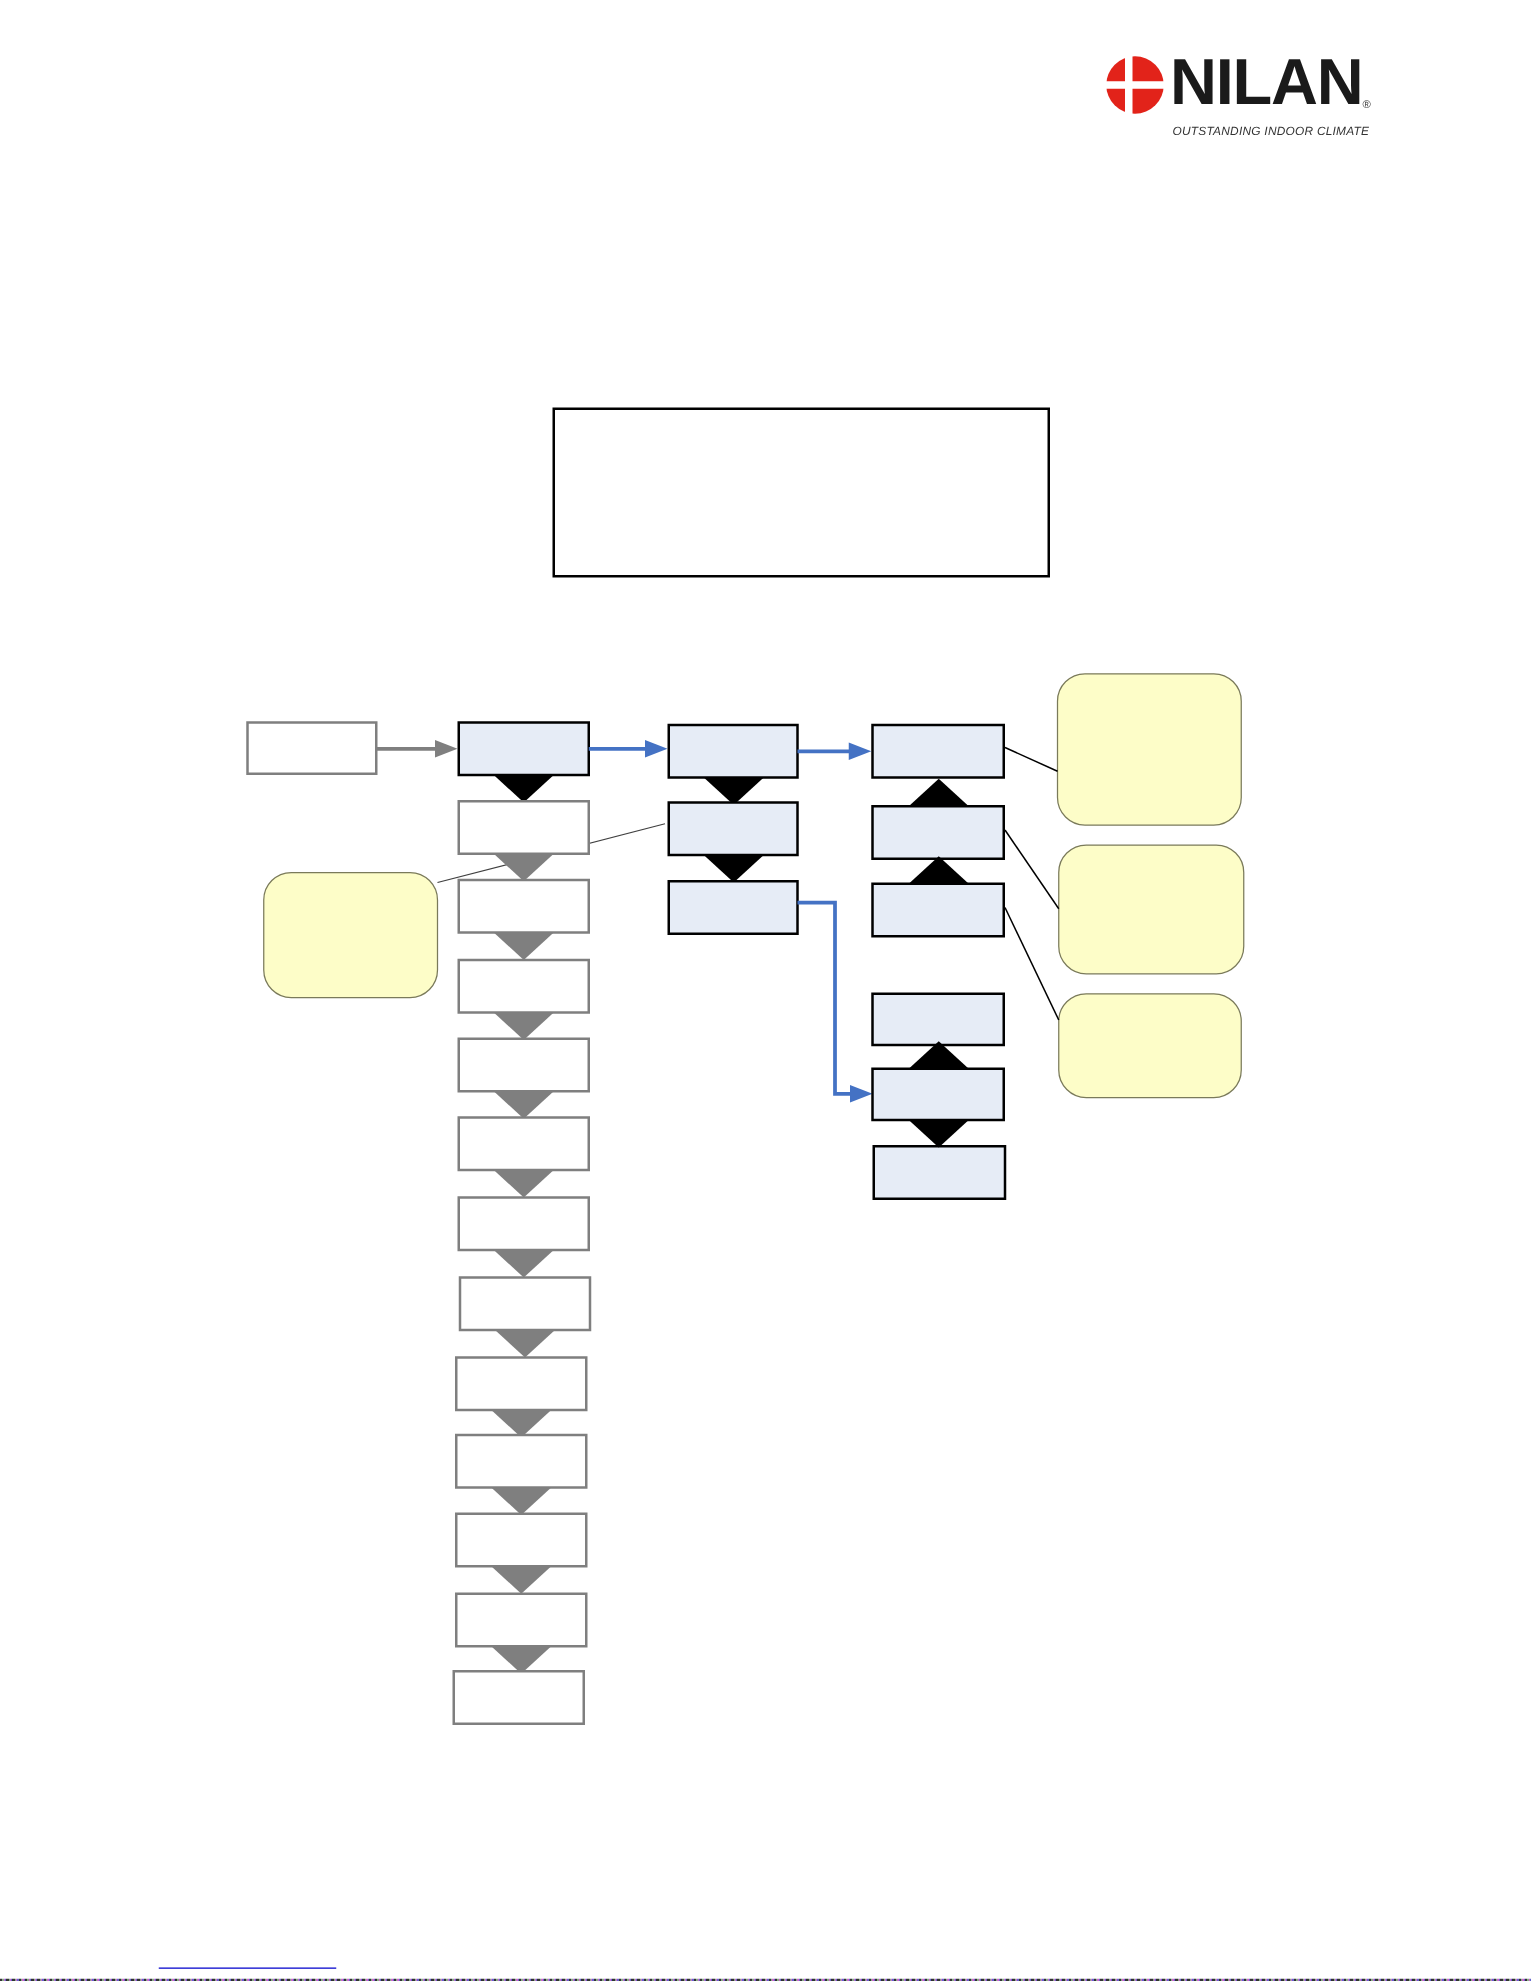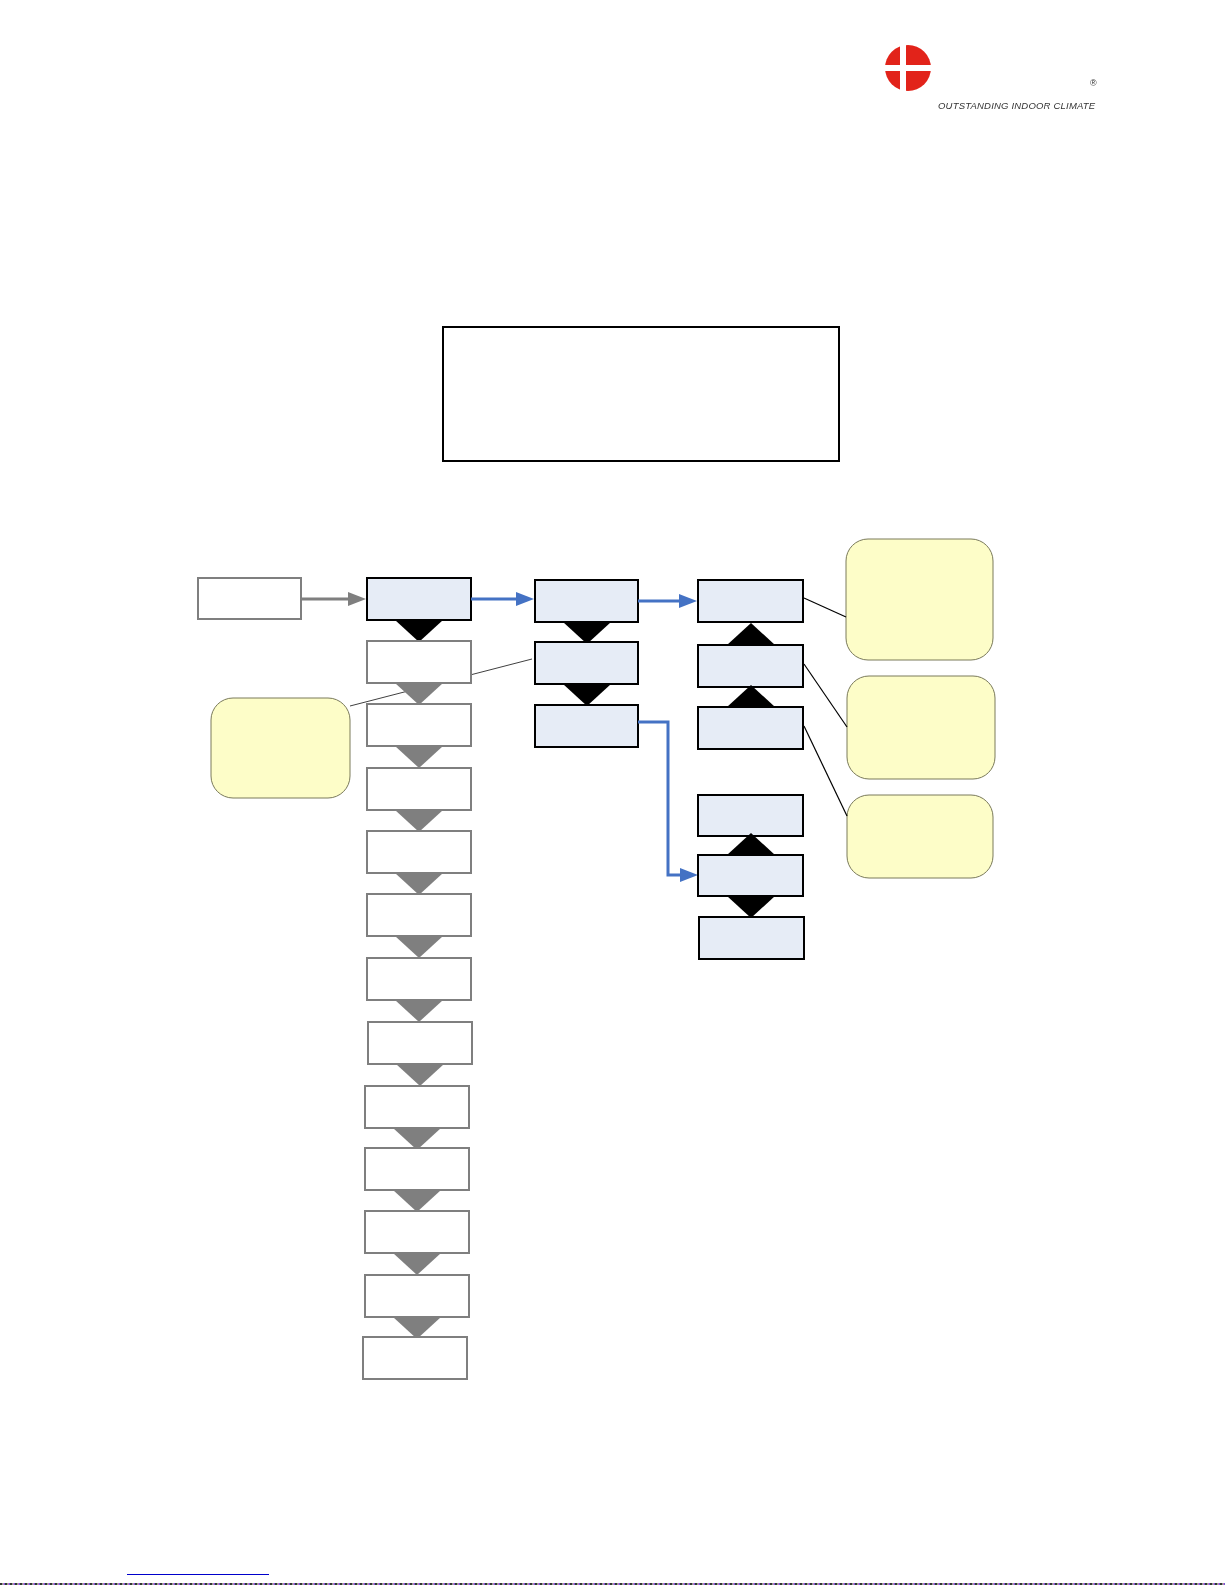--- a/index.html
+++ b/index.html
@@ -17,20 +17,21 @@
 </style>
 </head>
 <body>
 
 <div class="logo">
   <svg class="logo-mark" viewBox="0 0 48 48">
     <circle cx="24" cy="24" r="23" fill="#e2231a"></circle>
     <rect x="16" y="0" width="6" height="48" fill="#ffffff"></rect>
     <rect x="0" y="21" width="48" height="6" fill="#ffffff"></rect>
   </svg>
+  <span class="logo-word">NILAN</span>
   <span class="logo-reg">®</span>
   <span class="logo-tag">OUTSTANDING INDOOR CLIMATE</span>
 </div>
 
 <div class="info-box"></div>
 
 <svg id="diagram" width="1225" height="1585">
     <rect x="211" y="698" width="139" height="100" rx="22" ry="22" fill="#fdfdc8" stroke="#7a7a5a" stroke-width="1"></rect>
     <rect x="846" y="539" width="147" height="121" rx="22" ry="22" fill="#fdfdc8" stroke="#7a7a5a" stroke-width="1"></rect>
     <rect x="847" y="676" width="148" height="103" rx="22" ry="22" fill="#fdfdc8" stroke="#7a7a5a" stroke-width="1"></rect>

